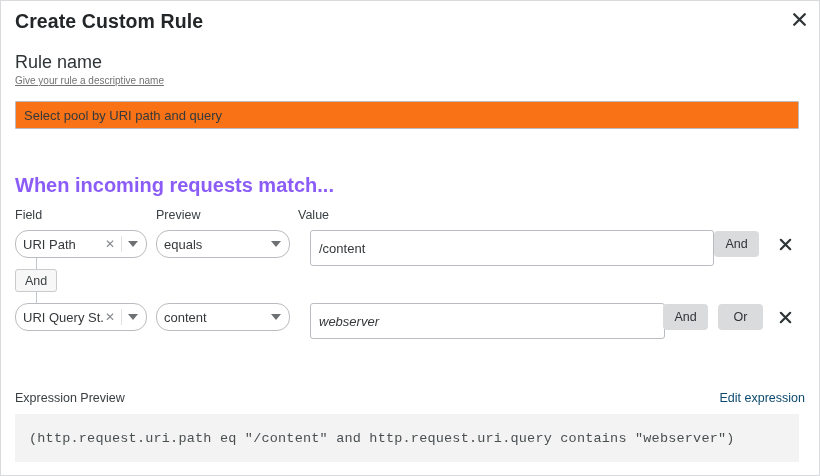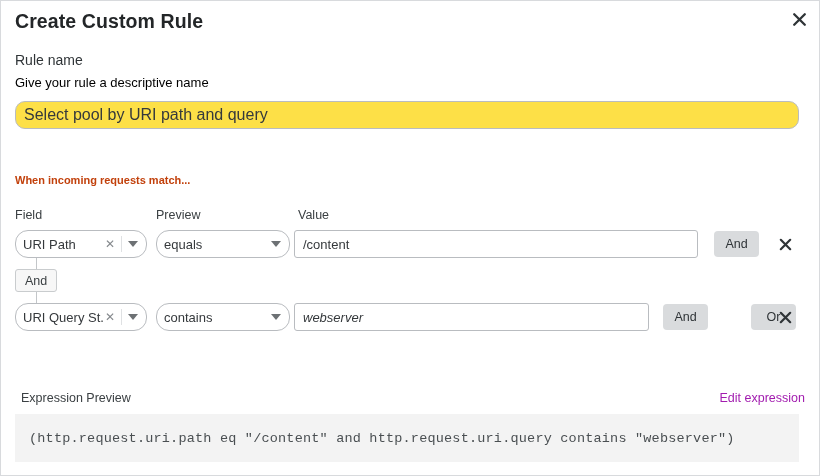--- a/index.html
+++ b/index.html
@@ -46,54 +46,55 @@
     border: none;
     padding: 0;
   }
   .close-btn svg { display: block; }
 
   
   .rule-name-label {
     position: absolute;
     left: 14px;
     top: 51px;
-    font-size: 14px;
+    font-size: 18px;
     color: #2f3437;
   }
   .rule-name-hint {
     position: absolute;
     left: 14px;
     top: 74px;
-    font-size: 13px;
-    color: #000000;
+    font-size: 10px;
+    color: #737373;
+    text-decoration: underline;
   }
   .rule-name-input {
     position: absolute;
     left: 14px;
     top: 100px;
     width: 784px;
     height: 28px;
     border: 1px solid #b9bcc0;
-    border-radius: 10px;
-    background: #fde047;
+    border-radius: 1px;
+    background: #f97316;
     font-family: "Liberation Sans", sans-serif;
-    font-size: 16px;
+    font-size: 13px;
     color: #35393c;
     padding: 0 8px;
     outline: none;
   }
 
   
   .section-title {
     position: absolute;
     left: 14px;
     top: 173px;
-    font-size: 11px;
+    font-size: 20px;
     font-weight: bold;
-    color: #c2410c;
+    color: #8b5cf6;
   }
 
   .col-head {
     position: absolute;
     top: 207px;
     font-size: 12.5px;
     color: #3b4043;
   }
   .col-head.field { left: 14px; }
   .col-head.operator { left: 155px; }
@@ -149,22 +150,22 @@
     align-items: center;
     cursor: pointer;
   }
   .caret svg { display: block; }
 
   .sel-op { left: 155px; width: 134px; padding-right: 2px; }
   .sel-op .txt { flex: 1 1 auto; }
 
   .val-input {
     position: absolute;
-    height: 28px;
-    left: 293px;
+    height: 36px;
+    left: 309px;
     border: 1px solid #b9bcc0;
     border-radius: 3px;
     background: #fff;
     font-family: "Liberation Sans", sans-serif;
     font-size: 13px;
     color: #35393c;
     padding: 0 8px;
     outline: none;
   }
   .val-input.w1 { width: 404px; }
@@ -181,21 +182,21 @@
     font-size: 12.5px;
     color: #2f3437;
     cursor: pointer;
     padding: 0 12px;
     display: flex;
     align-items: center;
     justify-content: center;
   }
   .logic-and-1 { left: 713px; width: 45px; }
   .logic-and-2 { left: 662px; width: 45px; }
-  .logic-or-2  { left: 750px; width: 45px; }
+  .logic-or-2  { left: 717px; width: 45px; }
 
   .del-btn {
     position: absolute;
     top: 2px;
     width: 24px;
     height: 24px;
     border: none;
     background: transparent;
     padding: 0;
     display: flex;
@@ -233,28 +234,27 @@
     cursor: pointer;
   }
 
   
   .exp-label {
     position: absolute;
     left: 14px;
     top: 390px;
     font-size: 12.5px;
     color: #3b4043;
-    margin-left: 6px;
   }
   .exp-edit {
     position: absolute;
     right: 14px;
     top: 390px;
     font-size: 12.5px;
-    color: #a21caf;
+    color: #0c4a6e;
     text-decoration: none;
     cursor: pointer;
     text-align: right;
   }
   .exp-box {
     position: absolute;
     left: 14px;
     top: 413px;
     width: 784px;
     height: 48px;
@@ -338,21 +338,21 @@
       <span class="clear-x">✕</span>
       <span class="divider"></span>
       <span class="caret">
         <svg width="10" height="6" viewBox="0 0 10 6">
             <path d="M0 0 L10 0 L5 6 Z" fill="#6d7174"></path>
           </svg>
       </span>
     </div>
 
     <div class="ctl sel-op">
-      <span class="txt">contains</span>
+      <span class="txt">content</span>
       <span class="caret">
         <svg width="10" height="6" viewBox="0 0 10 6">
             <path d="M0 0 L10 0 L5 6 Z" fill="#6d7174"></path>
           </svg>
       </span>
     </div>
 
     <input class="val-input w2" type="text" value="webserver" style="">
 
     <button class="logic-btn logic-and-2">And</button>

